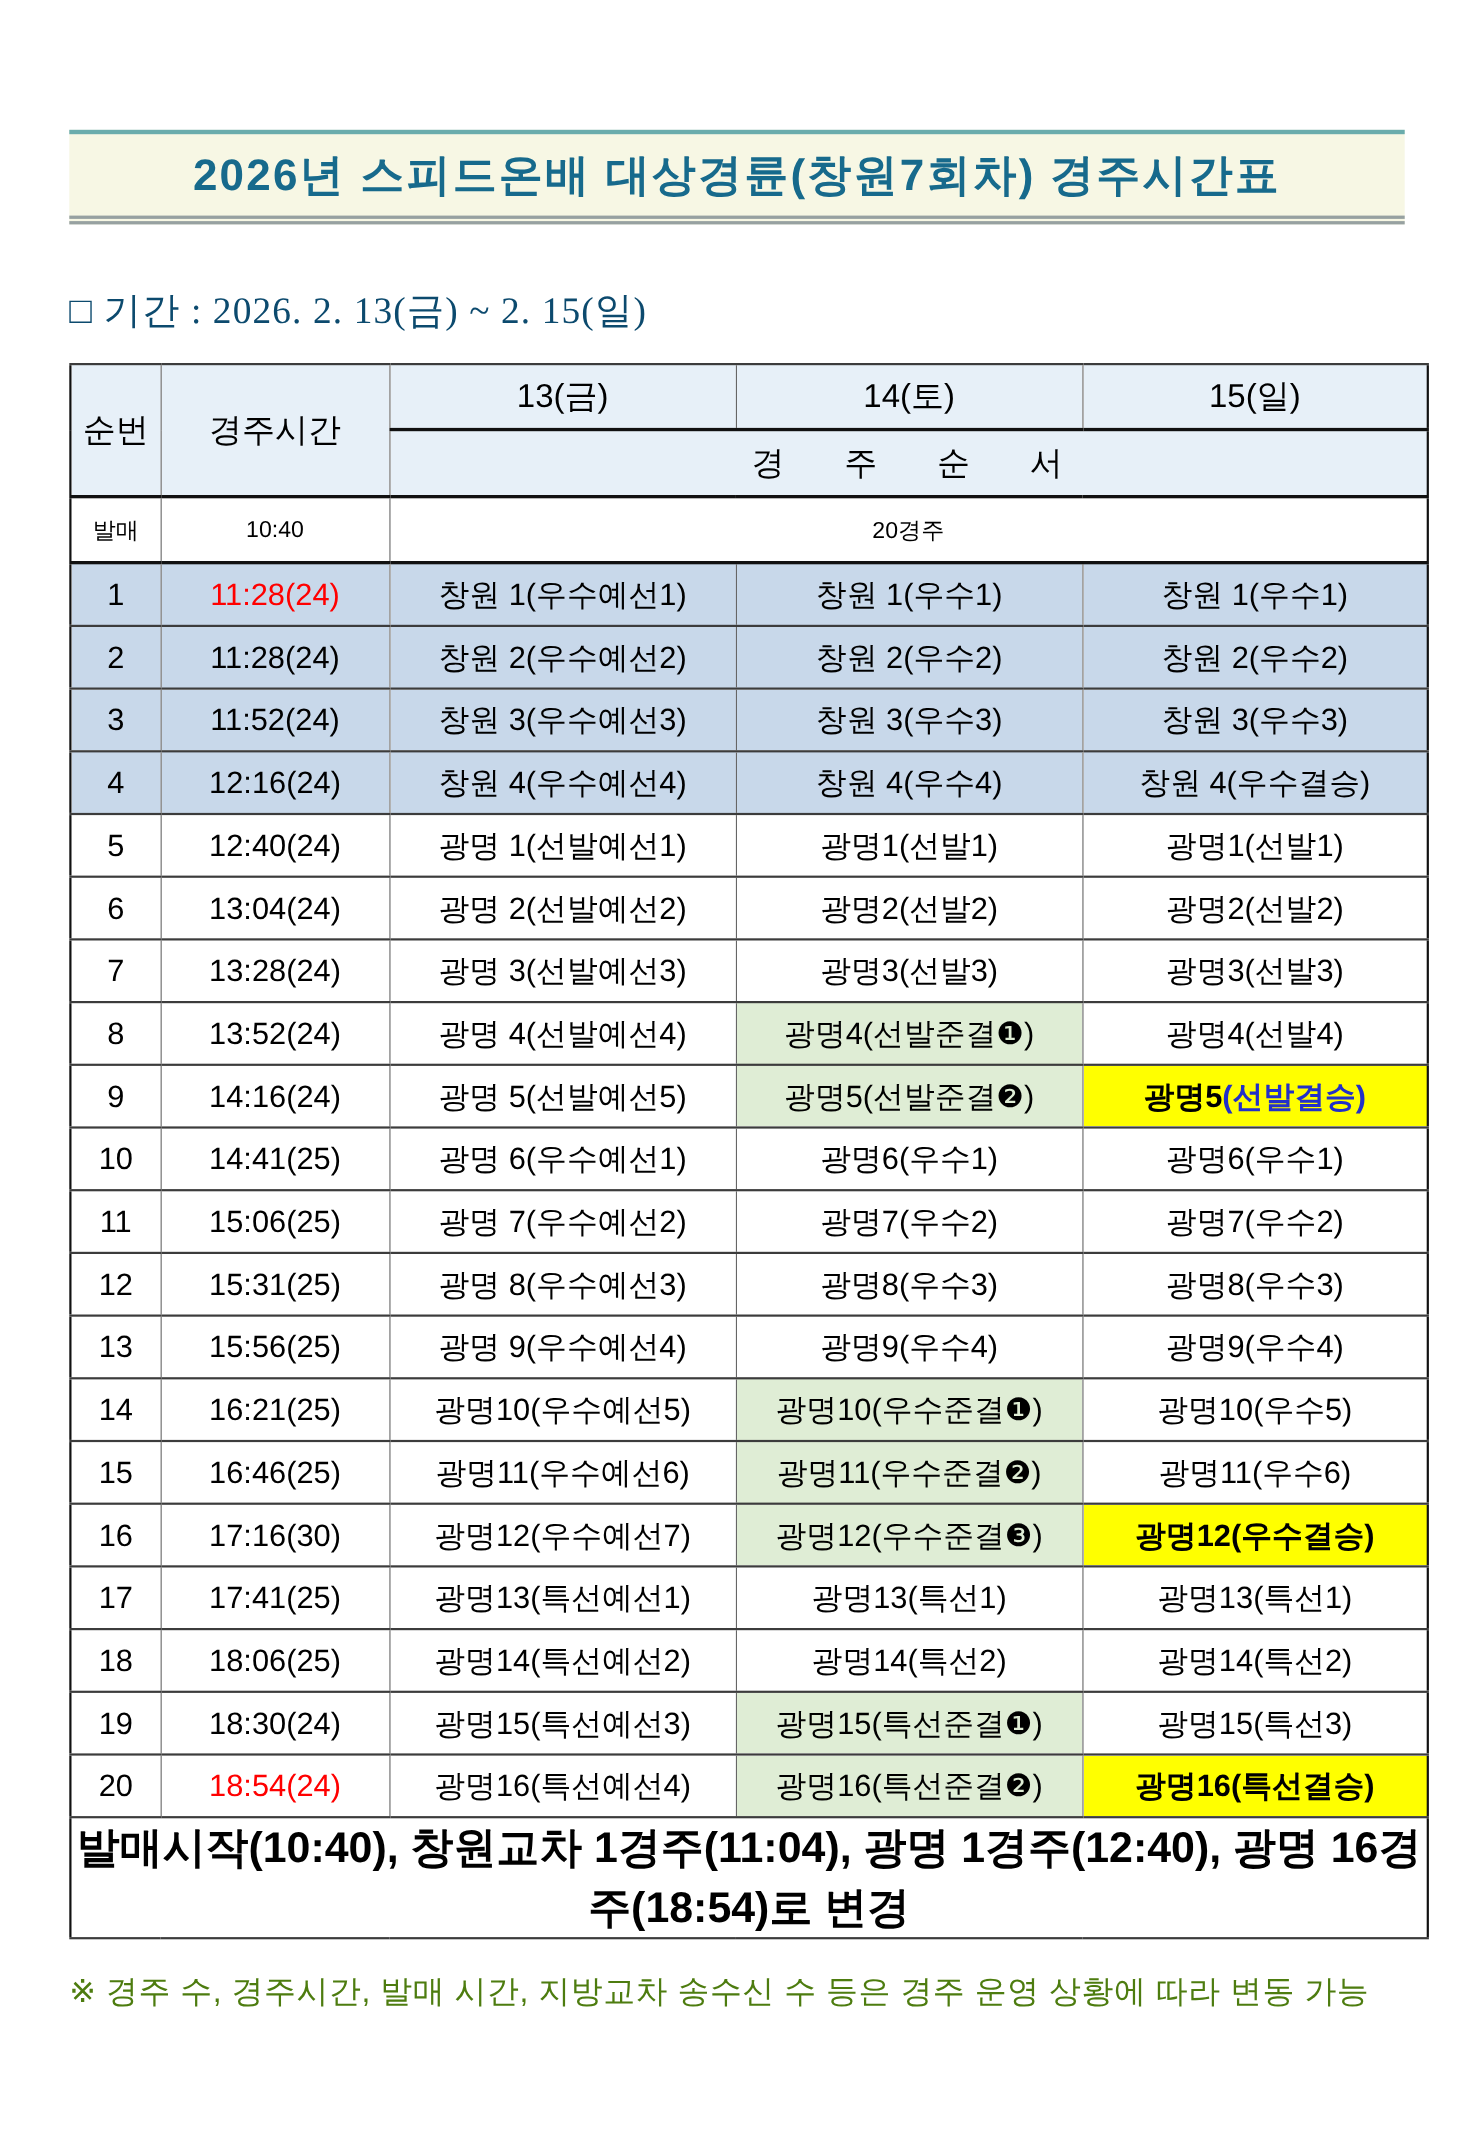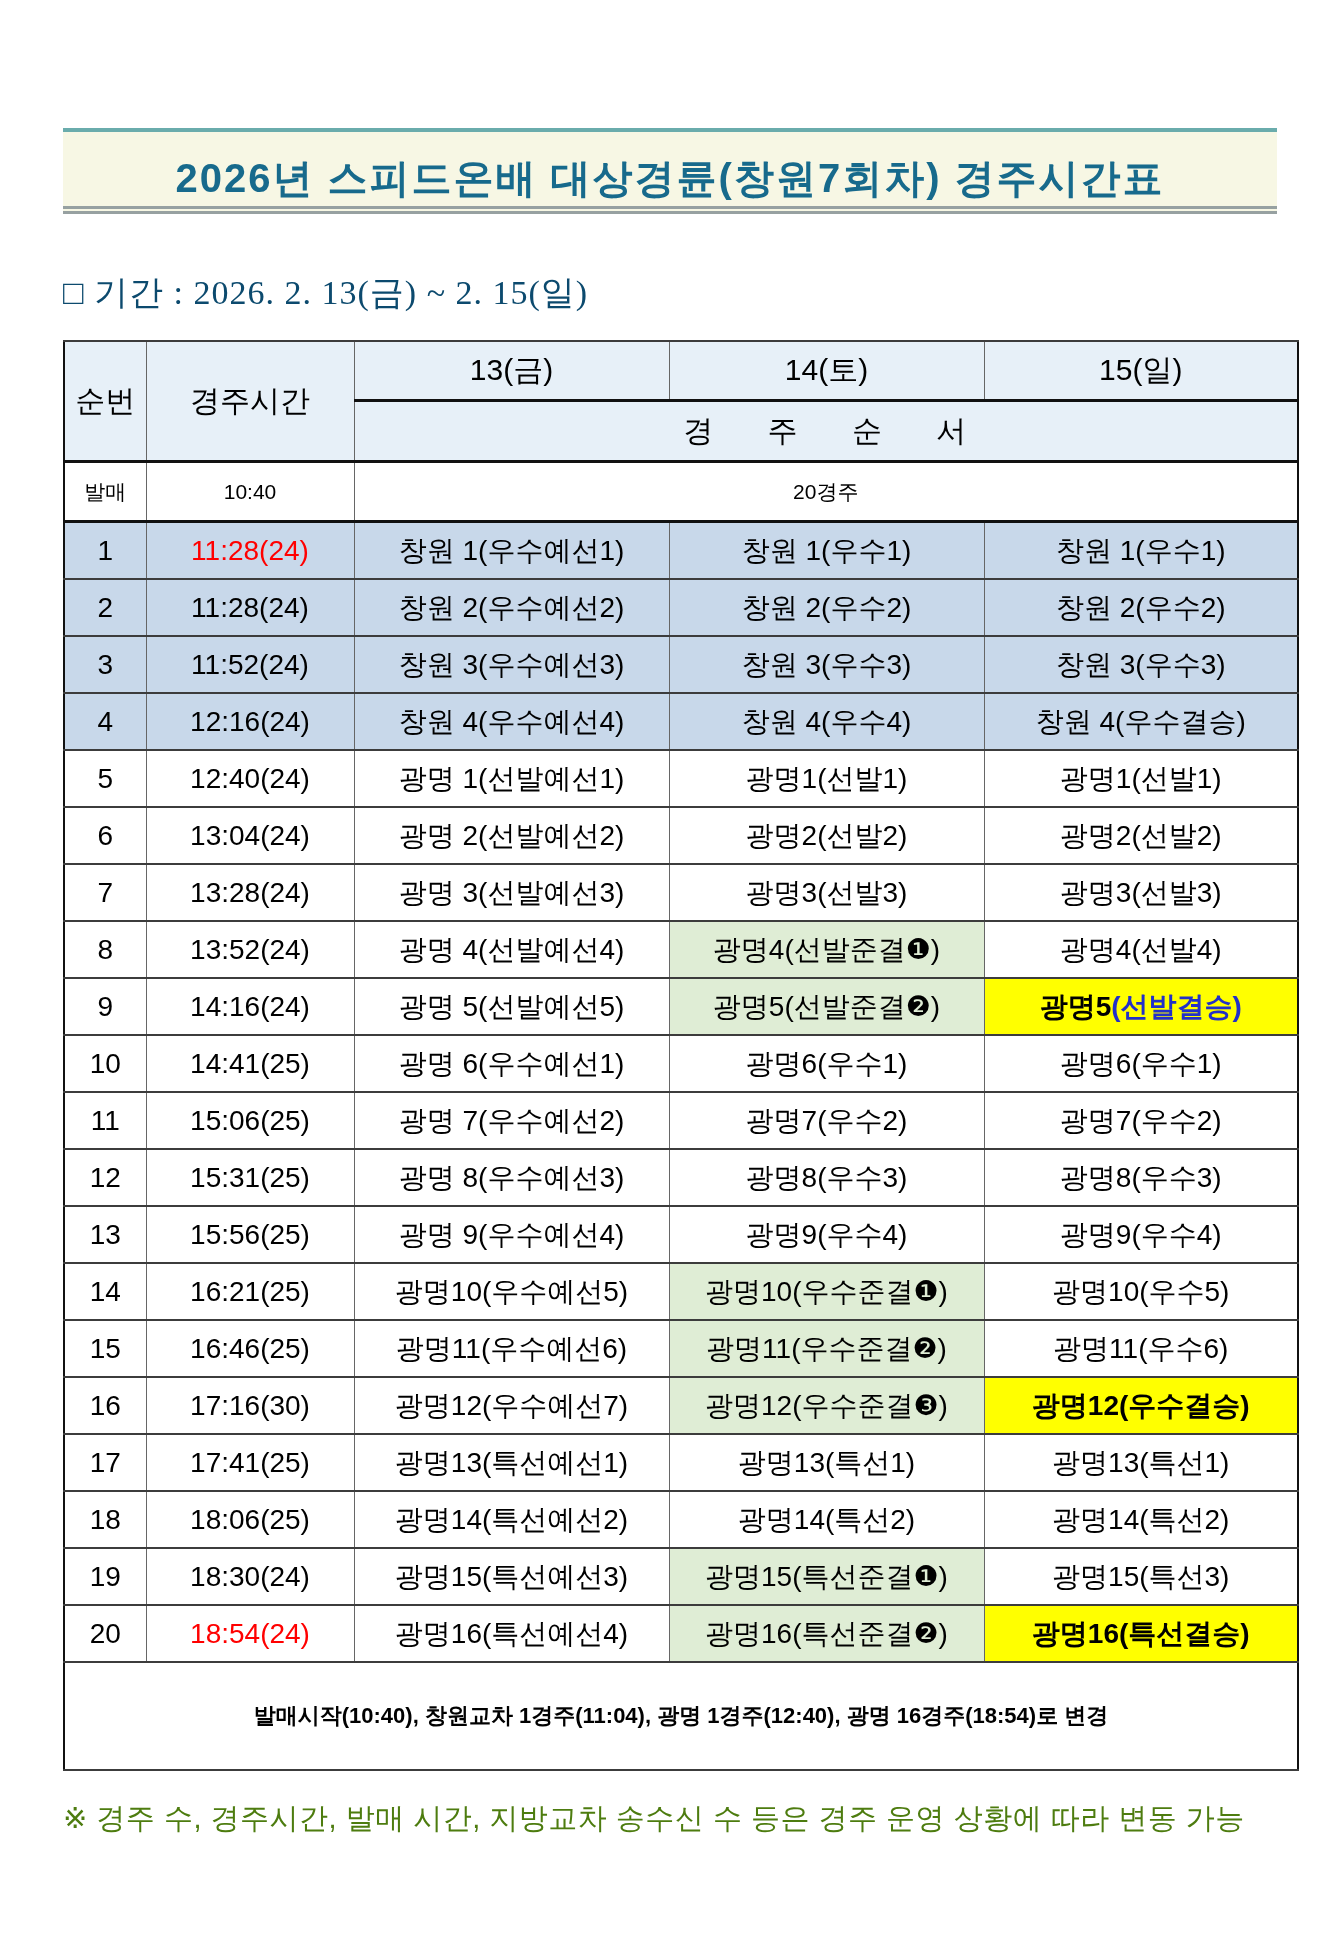--- a/index.html
+++ b/index.html
@@ -4,21 +4,21 @@
 <style>
   html,body{margin:0;padding:0;background:#fff;}
   body{width:1340px;height:1940px;font-family:"Liberation Sans","DejaVu Sans",sans-serif;color:#000;}
   .page{padding:118px 63px 0 63px;box-sizing:border-box;}
 
   
   .title-band{
     background:var(--title_bg,#f7f7e4);
     border-top:4px solid var(--title_top_border,#6aacac);
     border-bottom:8px double var(--title_bottom_border,#97a1a1);
-    height:74px;display:flex;align-items:flex-end;justify-content:center;margin-top:10px;
+    height:74px;display:flex;align-items:center;justify-content:center;
   }
   .title-band h1{
     margin:0;font-size:40px;font-weight:bold;letter-spacing:2px;
     color:var(--title_text,#176a8c);
   }
 
   
   .period{
     margin:56px 0 24px 0;font-family:"Liberation Serif","DejaVu Serif",serif;
     font-size:34px;color:#0c4a6e;letter-spacing:1px;
@@ -53,21 +53,21 @@
   tr.sale-row td{height:57px;background:#fff;border-bottom:3px solid #111;font-size:21px;}
 
   tbody.races tr td{height:55px;}
   tr.blue-row td{background:var(--blue_row_bg,#c8d8ea);}
   td.green{background:var(--green_bg,#dfedd5);}
   td.yellow{background:var(--yellow_bg,#ffff00);font-weight:bold;}
   td.red{color:var(--red,#ff0000);}
   .blue-text{color:var(--final_blue,#2230c8);margin-top:16px;}
 
   tr.footer-row td{
-    height:106px;font-weight:bold;font-size:22px;background:#fff;
+    height:106px;font-weight:bold;font-size:39px;background:#fff;
     border-top:2px solid #3c3c3c;white-space:normal;
   }
 
   .note{
     margin-top:28px;font-size:29px;color:#4d7c0f;letter-spacing:0.5px;
   }
 </style>
 </head>
 <body>
 

